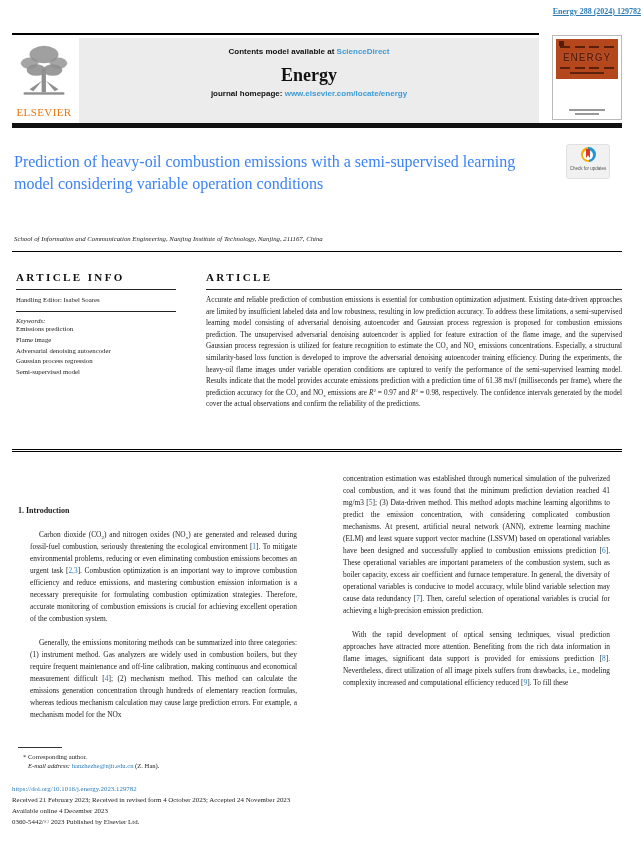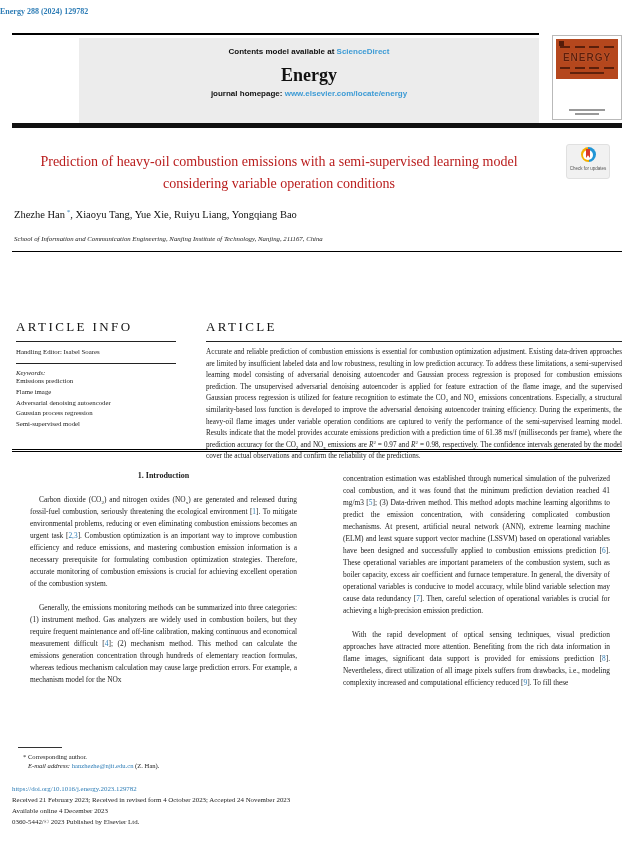--- a/index.html
+++ b/index.html
@@ -1,21 +1,21 @@
 <!DOCTYPE html>
 <html><head>
 <meta charset="utf-8">
 <style>
   html,body{margin:0;padding:0;background:#fff;}
   .page{position:relative;width:641px;height:841px;background:#fff;overflow:hidden;
         font-family:"Liberation Serif",serif;color:#1a1a1a;}
 
   
-  .journal-ref{position:absolute;top:7px;left:0;width:100%;text-align:left;
-               font-size:8px;font-weight:bold;color:#2d7cb5;}
+  .journal-ref{position:absolute;top:7px;left:0;width:100%;text-align:right;
+               font-size:8px;font-weight:bold;color:#2d7cb5;text-decoration:underline;}
 
   
   .rule-top{position:absolute;left:12px;top:33px;width:527px;height:1.5px;background:#000;}
   .header-box{position:absolute;left:79px;top:38px;width:460px;height:89px;background:#ececec;text-align:center;}
   .contents-line{margin-top:9px;font-family:"Liberation Sans",sans-serif;font-size:8px;font-weight:bold;color:#111;}
   .contents-line .sd{color:#3d9bd5;text-align:center;}
   .journal-name{margin-top:9px;font-size:18px;font-weight:bold;color:#111;}
   .homepage-line{margin-top:3px;font-family:"Liberation Sans",sans-serif;font-size:8px;font-weight:bold;color:#111;}
   .homepage-line .url{color:#3d9bd5;}
 
@@ -30,53 +30,53 @@
   .cover-masthead{position:absolute;left:0;right:0;top:12px;text-align:center;
       font-family:"Liberation Sans",sans-serif;font-weight:bold;font-size:10px;letter-spacing:1px;
       color:#5e1d09;text-shadow:0 0 1px #d98a66;transform:scaleY(1.15);}
   .cover-subline{position:absolute;left:14px;right:14px;top:33px;height:1.5px;background:#3c1206;opacity:.7;}
   .cover-foot{position:absolute;left:16px;right:16px;bottom:8px;height:2px;background:#999;}
   .cover-foot2{position:absolute;left:22px;right:22px;bottom:4px;height:2px;background:#999;}
 
   .rule-thick{position:absolute;left:12px;top:123px;width:610px;height:4.5px;background:#111;}
 
   
-  .title{position:absolute;left:14px;top:151px;width:530px;font-size:14px;line-height:22px;color:#b91c1c;text-align:center;}
+  .title{position:absolute;left:14px;top:151px;width:530px;font-size:16px;line-height:22px;color:#3b82f6;}
   .badge{position:absolute;left:566px;top:144px;width:42px;height:33px;background:#f1f1f1;border:1px solid #e0e0e0;
          border-radius:3px;text-align:center;cursor:pointer;}
   .badge-circle{position:relative;display:inline-block;margin-top:2px;width:15px;height:15px;border-radius:50%;
          background:conic-gradient(#2196d6 0 50%, #f5b000 50% 100%);}
   .badge-circle .inner{position:absolute;left:2.5px;top:2.5px;width:10px;height:10px;border-radius:50%;background:#fff;}
   .badge-circle .ribbon{position:absolute;left:5.5px;top:2px;width:4px;height:9px;background:#d9372a;
          clip-path:polygon(0 0,100% 0,100% 100%,50% 70%,0 100%);}
   .badge-text{font-family:"Liberation Sans",sans-serif;font-size:4.5px;line-height:5px;color:#555;}
 
   .authors{position:absolute;left:14px;top:209px;width:560px;font-size:10.5px;color:#111;}
   .affiliation{position:absolute;left:14px;top:235px;width:560px;font-size:6.8px;font-style:italic;color:#222;}
 
   .rule1{position:absolute;left:12px;top:251px;width:610px;height:1.2px;background:#000;}
 
   
   .article-info{position:absolute;left:16px;top:271px;width:160px;}
-  .sec-head{font-size:13px;font-weight:normal;letter-spacing:2.4px;color:#111;margin-top:48px;}
+  .sec-head{font-size:11px;font-weight:bold;letter-spacing:2.4px;color:#111;}
   .info-rule{height:0;border-top:1px solid #222;margin:6px 0 5px 0;}
   .info-text{font-size:6.8px;line-height:10px;color:#222;}
   .kw-label{font-size:6.8px;font-style:italic;color:#222;margin-top:4px;}
   .kw{font-size:6.8px;line-height:10.8px;color:#222;}
   .abstract{position:absolute;left:206px;top:271px;width:416px;}
   .abstract-body{margin-top:5px;font-size:7.2px;line-height:11.6px;text-align:justify;color:#1a1a1a;}
 
   .rule-double{position:absolute;left:12px;top:449px;width:610px;height:2.5px;
                border-top:1.4px solid #000;border-bottom:1px solid #000;box-sizing:border-box;}
 
   
   .col{position:absolute;top:461px;width:291px;font-size:7.4px;line-height:12px;text-align:justify;color:#1a1a1a;}
   .col-left{left:18px;}
   .col-right{left:331px;}
-  .h-intro{margin-top:9px;margin-bottom:11px;font-size:8px;font-weight:bold;text-align:center;font-family:Liberation Serif, serif;}
+  .h-intro{margin-top:44px;margin-bottom:11px;font-size:8px;font-weight:bold;text-align:left;font-family:Liberation Serif, serif;}
   .para{margin:12px;}
   .para.indent{text-indent:9px;}
 
   
   .footnote{position:absolute;left:18px;top:747px;width:320px;font-size:6.6px;line-height:9.5px;color:#222;}
   .fn-rule{width:44px;height:0;border-top:1px solid #333;margin-bottom:3.5px;}
   .fn-line1{margin-left:5px;}
   .fn-line2{margin-left:10px;}
   .footer{position:absolute;left:12px;top:783px;width:610px;font-size:6.9px;line-height:11px;color:#222;}
 
@@ -98,20 +98,38 @@
   <div class="header-box">
     <div class="contents-line">
       <span>Contents model available at </span><span class="sd">ScienceDirect</span>
     </div>
     <div class="journal-name">Energy</div>
     <div class="homepage-line">
       <span>journal homepage: </span><span class="url">www.elsevier.com/locate/energy</span>
     </div>
   </div>
 
+  <div class="elsevier">
+    <span>
+      <svg width="58" height="58" viewBox="0 0 60 60">
+        <g fill="#8f8f8f">
+          <ellipse cx="30" cy="13" rx="15" ry="9" opacity=".85"></ellipse>
+          <ellipse cx="15" cy="22" rx="9" ry="6" opacity=".8"></ellipse>
+          <ellipse cx="45" cy="22" rx="9" ry="6" opacity=".8"></ellipse>
+          <ellipse cx="22" cy="29" rx="10" ry="6" opacity=".9"></ellipse>
+          <ellipse cx="39" cy="29" rx="10" ry="6" opacity=".9"></ellipse>
+          <rect x="27.5" y="28" width="4.5" height="24"></rect>
+          <path d="M28 40 L15 49 L19 51 Z"></path>
+          <path d="M32 40 L45 49 L41 51 Z"></path>
+          <rect x="9" y="52" width="42" height="2.5"></rect>
+        </g>
+      </svg>
+    </span>
+    <span class="wordmark">ELSEVIER</span>
+  </div>
 
   <div class="cover">
     <div class="cover-orange">
       <div class="cover-mark"></div>
       <div class="cover-row" style="top:7px;">
           <i></i>
           <i></i>
           <i></i>
           <i></i>
         </div>
@@ -132,21 +150,20 @@
 
   <div class="title">Prediction of heavy-oil combustion emissions with a semi-supervised learning model considering variable operation conditions</div>
 
   <div class="badge">
     <span class="badge-circle">
       <span class="inner"></span><span class="ribbon"></span>
     </span>
     <div class="badge-text">Check for updates</div>
   </div>
 
-  <div class="authors"><span>Zhezhe Han</span><span class="sup link"> *</span><span>, Xiaoyu Tang, Yue Xie, Ruiyu Liang, Yongqiang Bao</span></div>
   <div class="affiliation">School of Information and Communication Engineering, Nanjing Institute of Technology, Nanjing, 211167, China</div>
 
   <div class="rule1"></div>
 
   <div class="article-info">
     <div class="sec-head">ARTICLE INFO</div>
     <div class="info-rule"></div>
     <div class="info-text">Handling Editor: Isabel Soares</div>
     <div class="info-rule"></div>
     <div class="kw-label">Keywords:</div>

